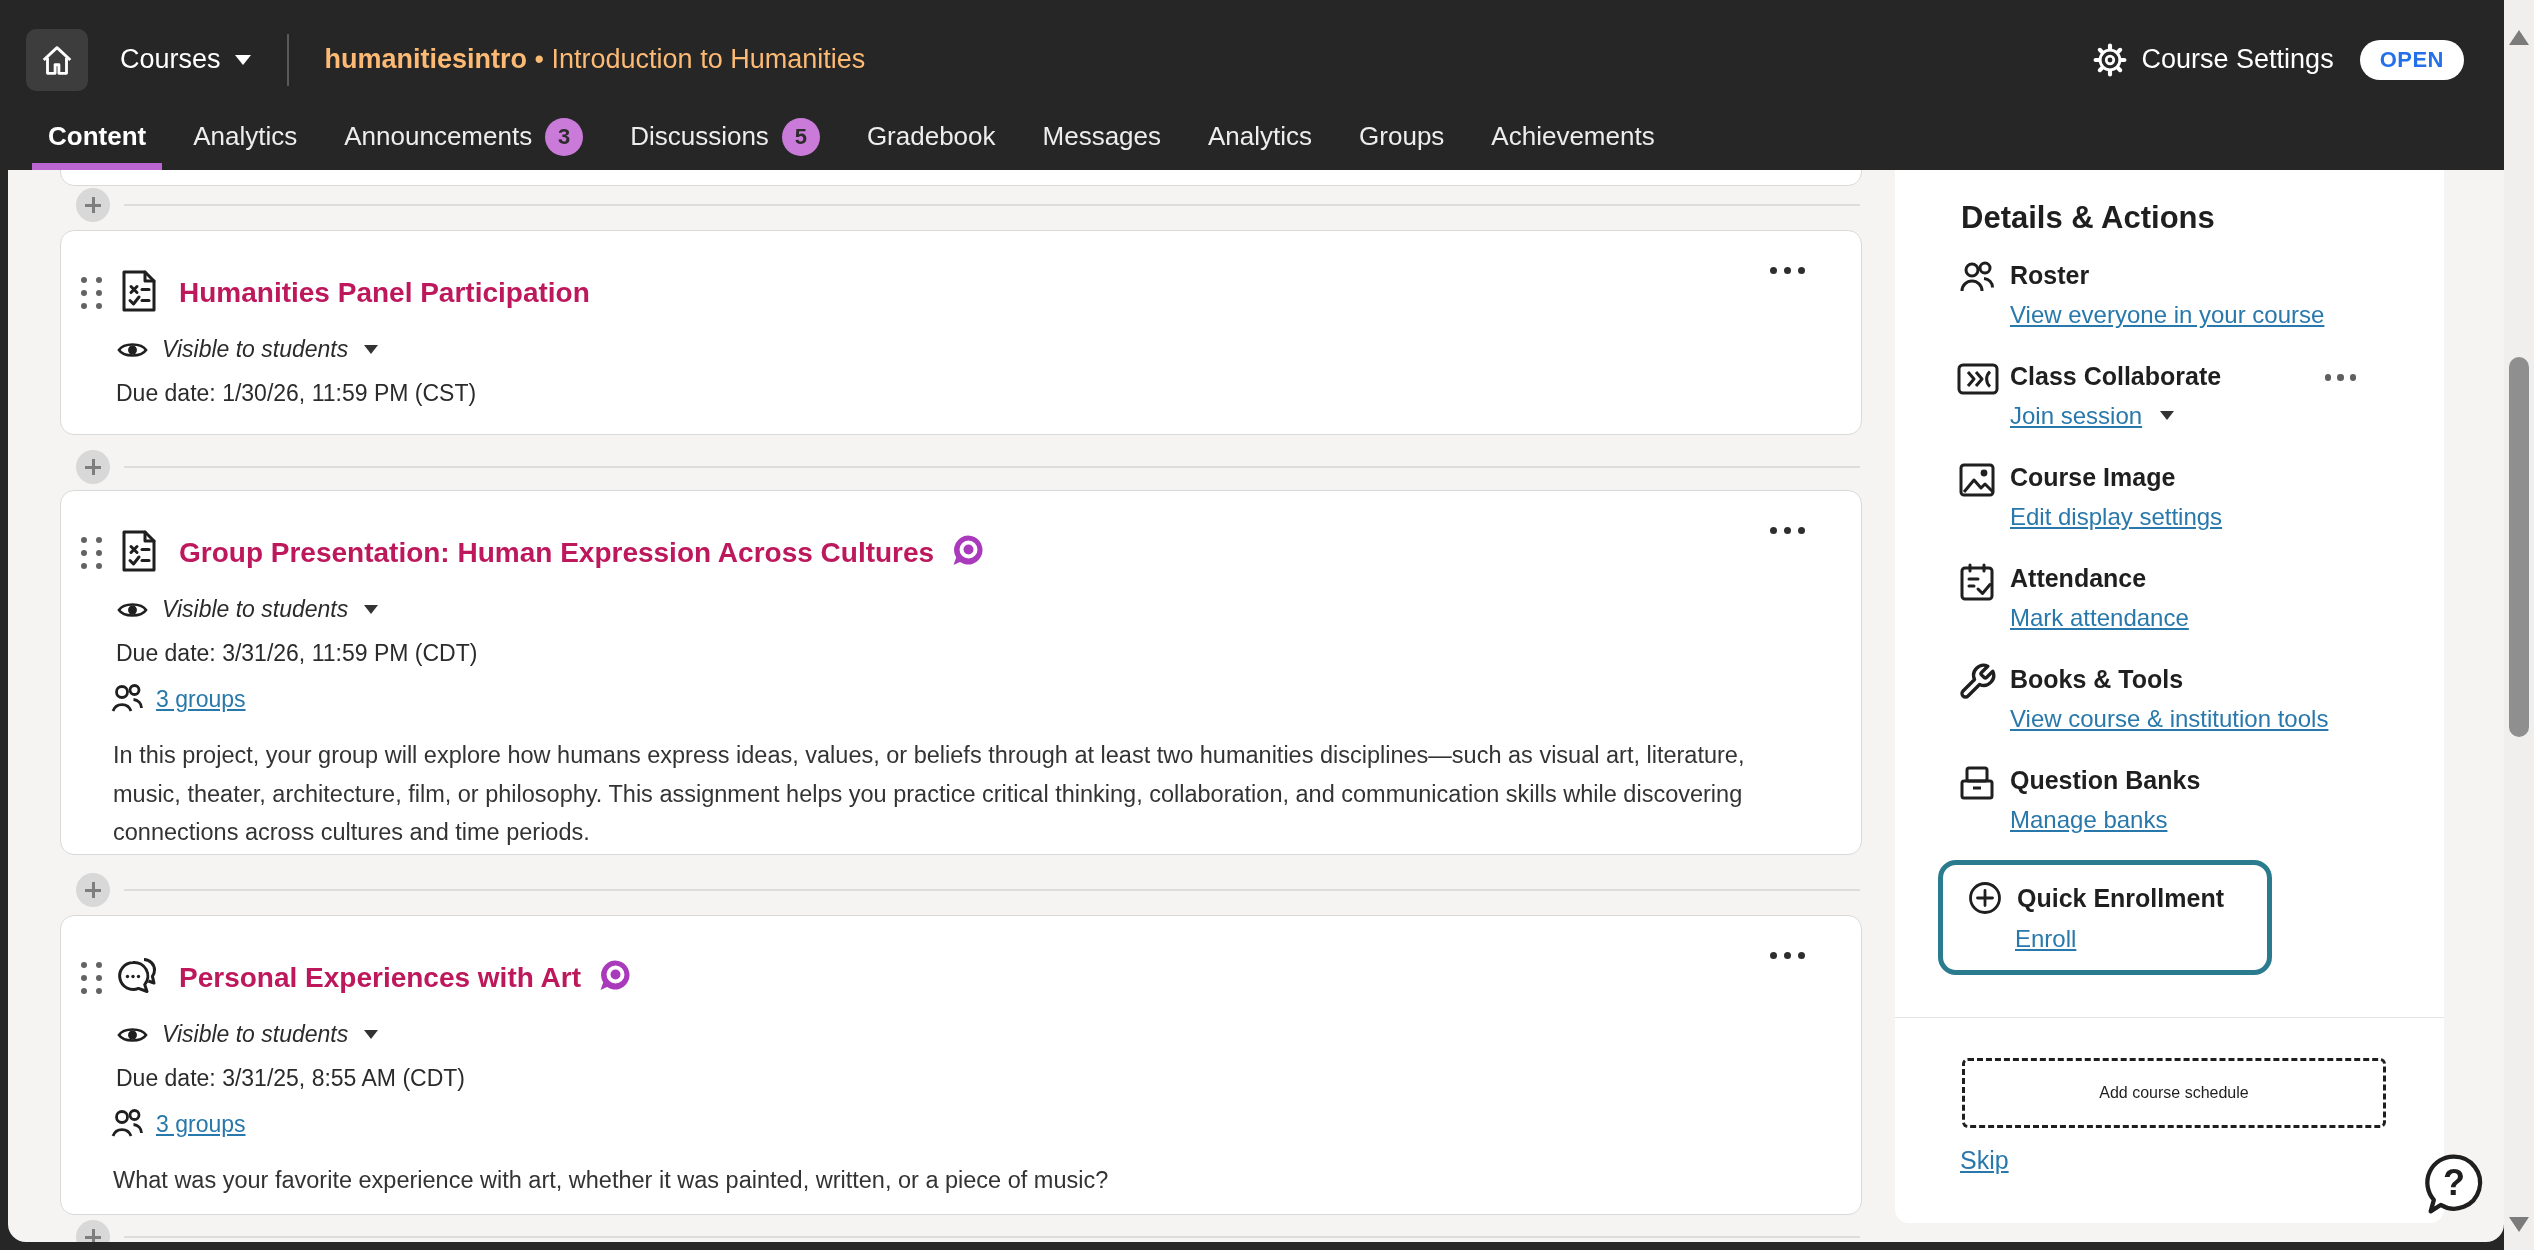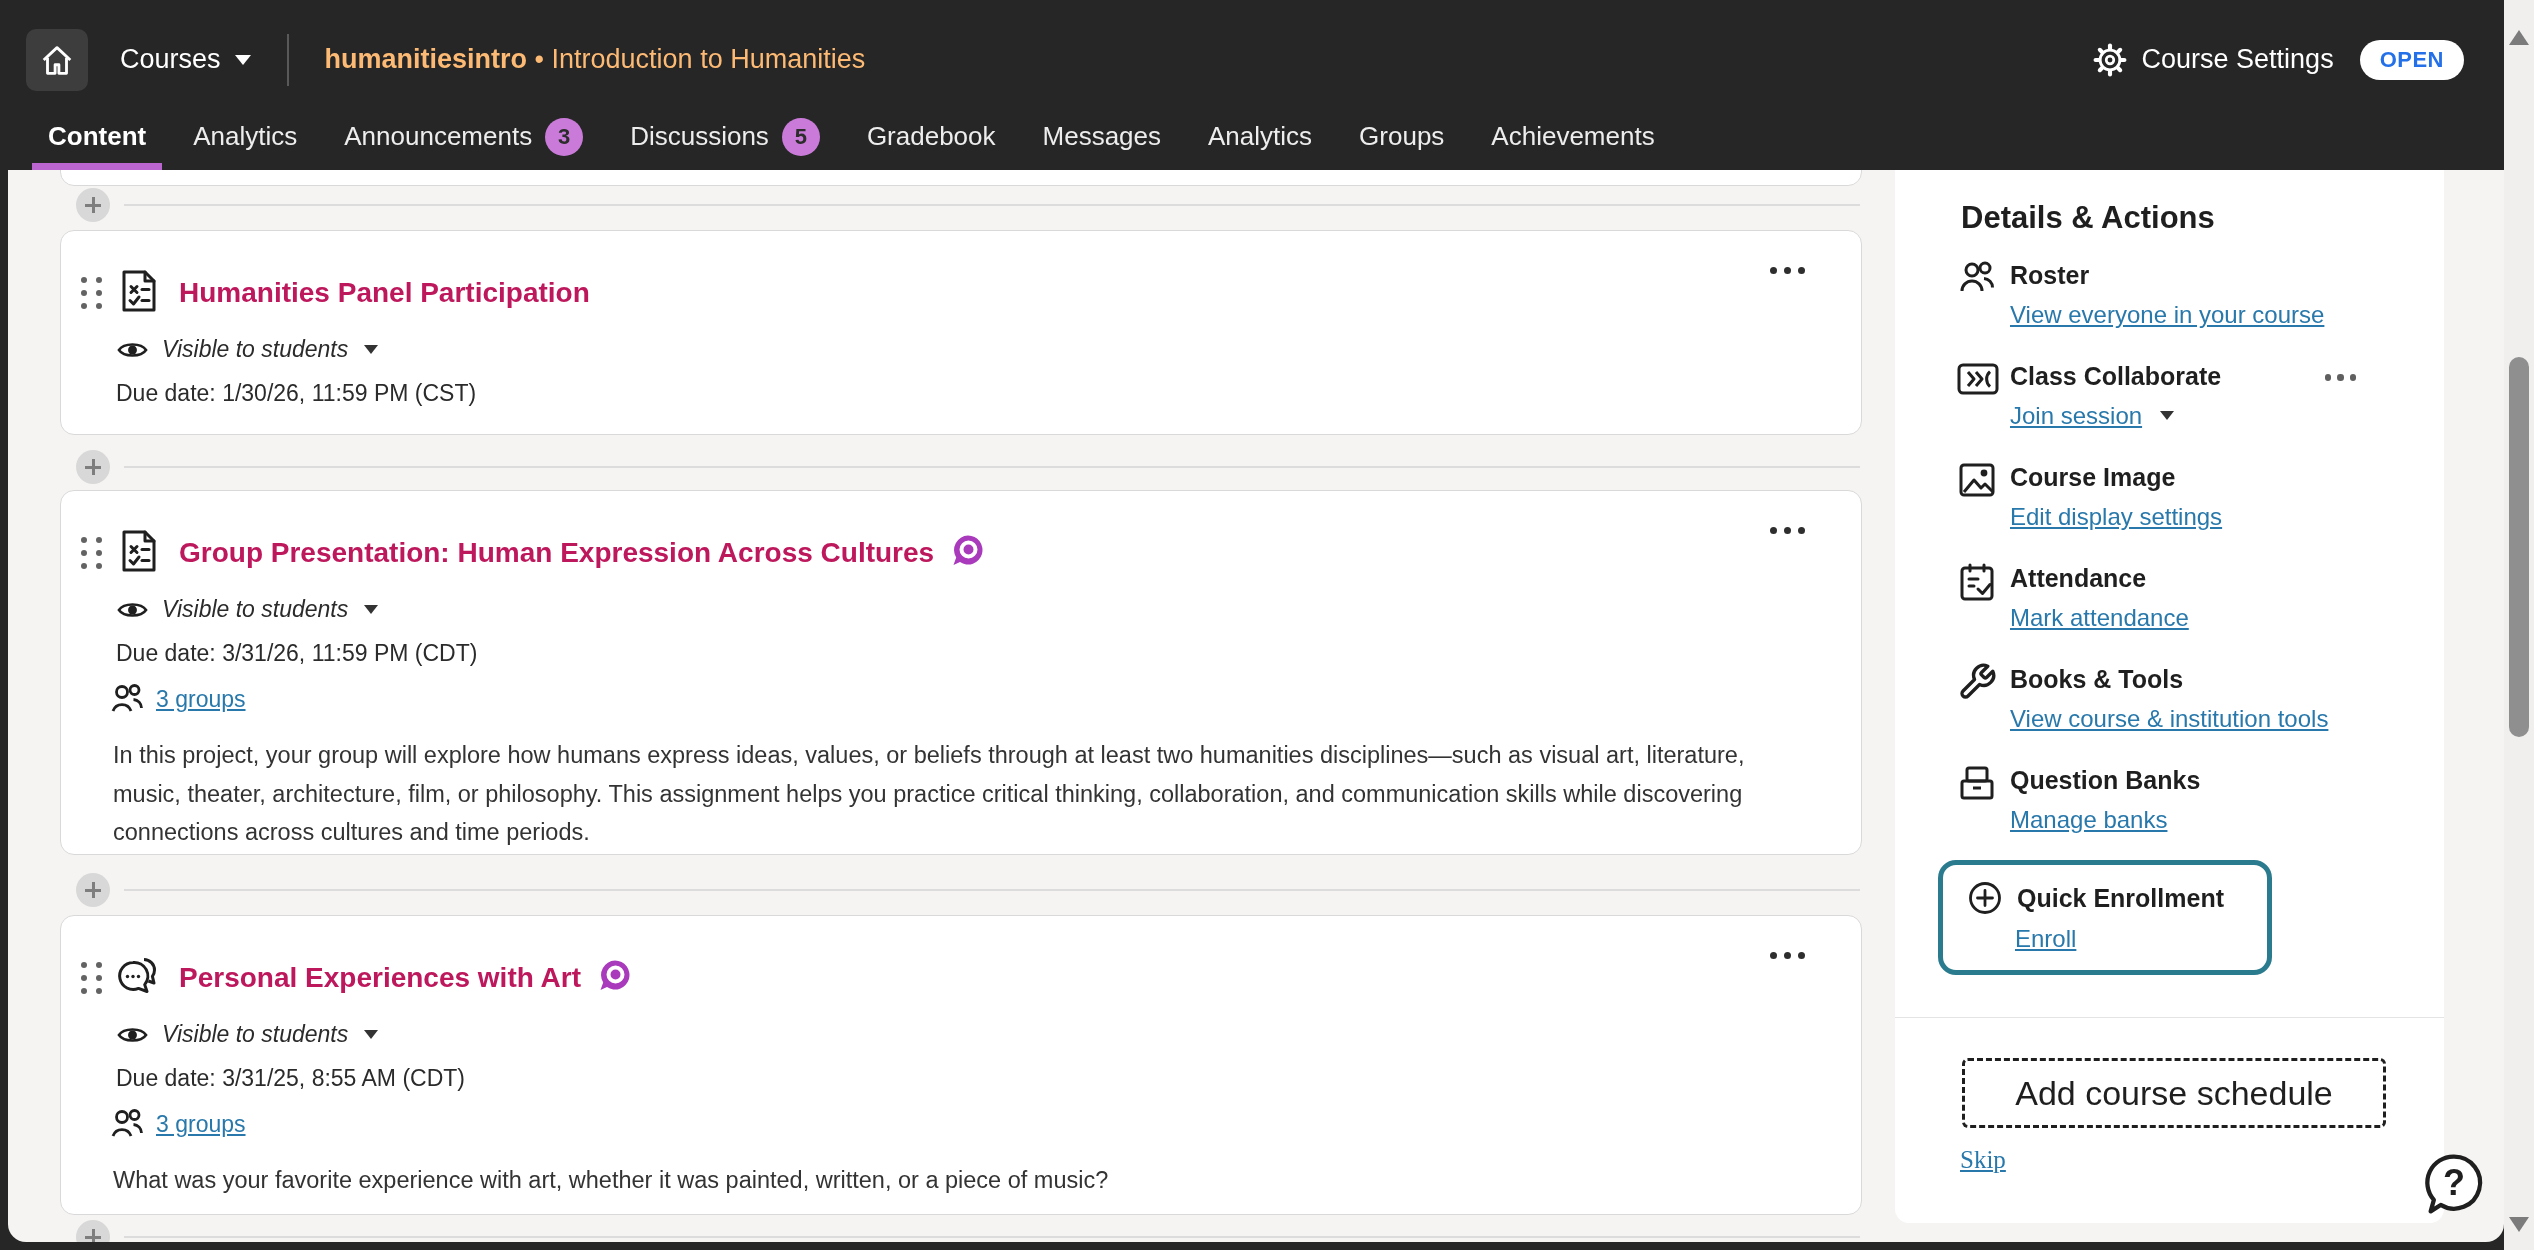--- a/index.html
+++ b/index.html
@@ -84,23 +84,23 @@
   .dp-link-row { display:flex; align-items:center; gap:15px; }
   .dp-dots { position:absolute; right:64px; top:8px; display:flex; gap:6px; cursor:pointer; padding:4px; }
   .dp-dots i { width:6.5px; height:6.5px; border-radius:50%; background:#5f5f5f; }
   .dp-highlight { margin:26px 0 0 43px; width:334px; border:5px solid #2a7b8d; border-radius:18px;
                   padding:15px 0 17px 24px; }
   .dp-highlight .hrow { display:flex; align-items:center; gap:14px; }
   .dp-highlight .dp-link { margin:9px 0 0 48px; }
   .dp-divider { position:absolute; left:0; right:0; top:847px; height:1px; background:#e4e4e4; }
   .dp-schedule { position:absolute; left:67px; top:888px; width:424px; height:70px; background:#fff;
                  border:3px dashed #1f1f1f; border-radius:6px; display:flex; align-items:center;
-                 justify-content:center; font-size:34px; color:#1f1f1f; cursor:pointer; }
+                 justify-content:center; font-size:16px; color:#1f1f1f; cursor:pointer; }
   .dp-skip { position:absolute; left:65px; top:976px; font-size:25px; color:#2878ab;
-             text-decoration:underline; cursor:pointer;font-family:Liberation Serif, serif; }
+             text-decoration:underline; cursor:pointer; }
 
   .help-bubble { position:absolute; left:2422px; top:1152px; width:64px; height:64px; cursor:pointer; }
 
   
   .scrollbar { position:absolute; right:0; top:0; width:30px; height:1250px; background:#f0efee; }
   .sb-arrow { position:absolute; left:5px; width:0; height:0; border-left:10px solid transparent;
               border-right:10px solid transparent; cursor:pointer; }
   .sb-up { top:30px; border-bottom:15px solid #7b7b7b; }
   .sb-down { bottom:18px; border-top:15px solid #7b7b7b; }
   .sb-thumb { position:absolute; left:5px; top:357px; width:20px; height:380px; background:#8f8f8f;

